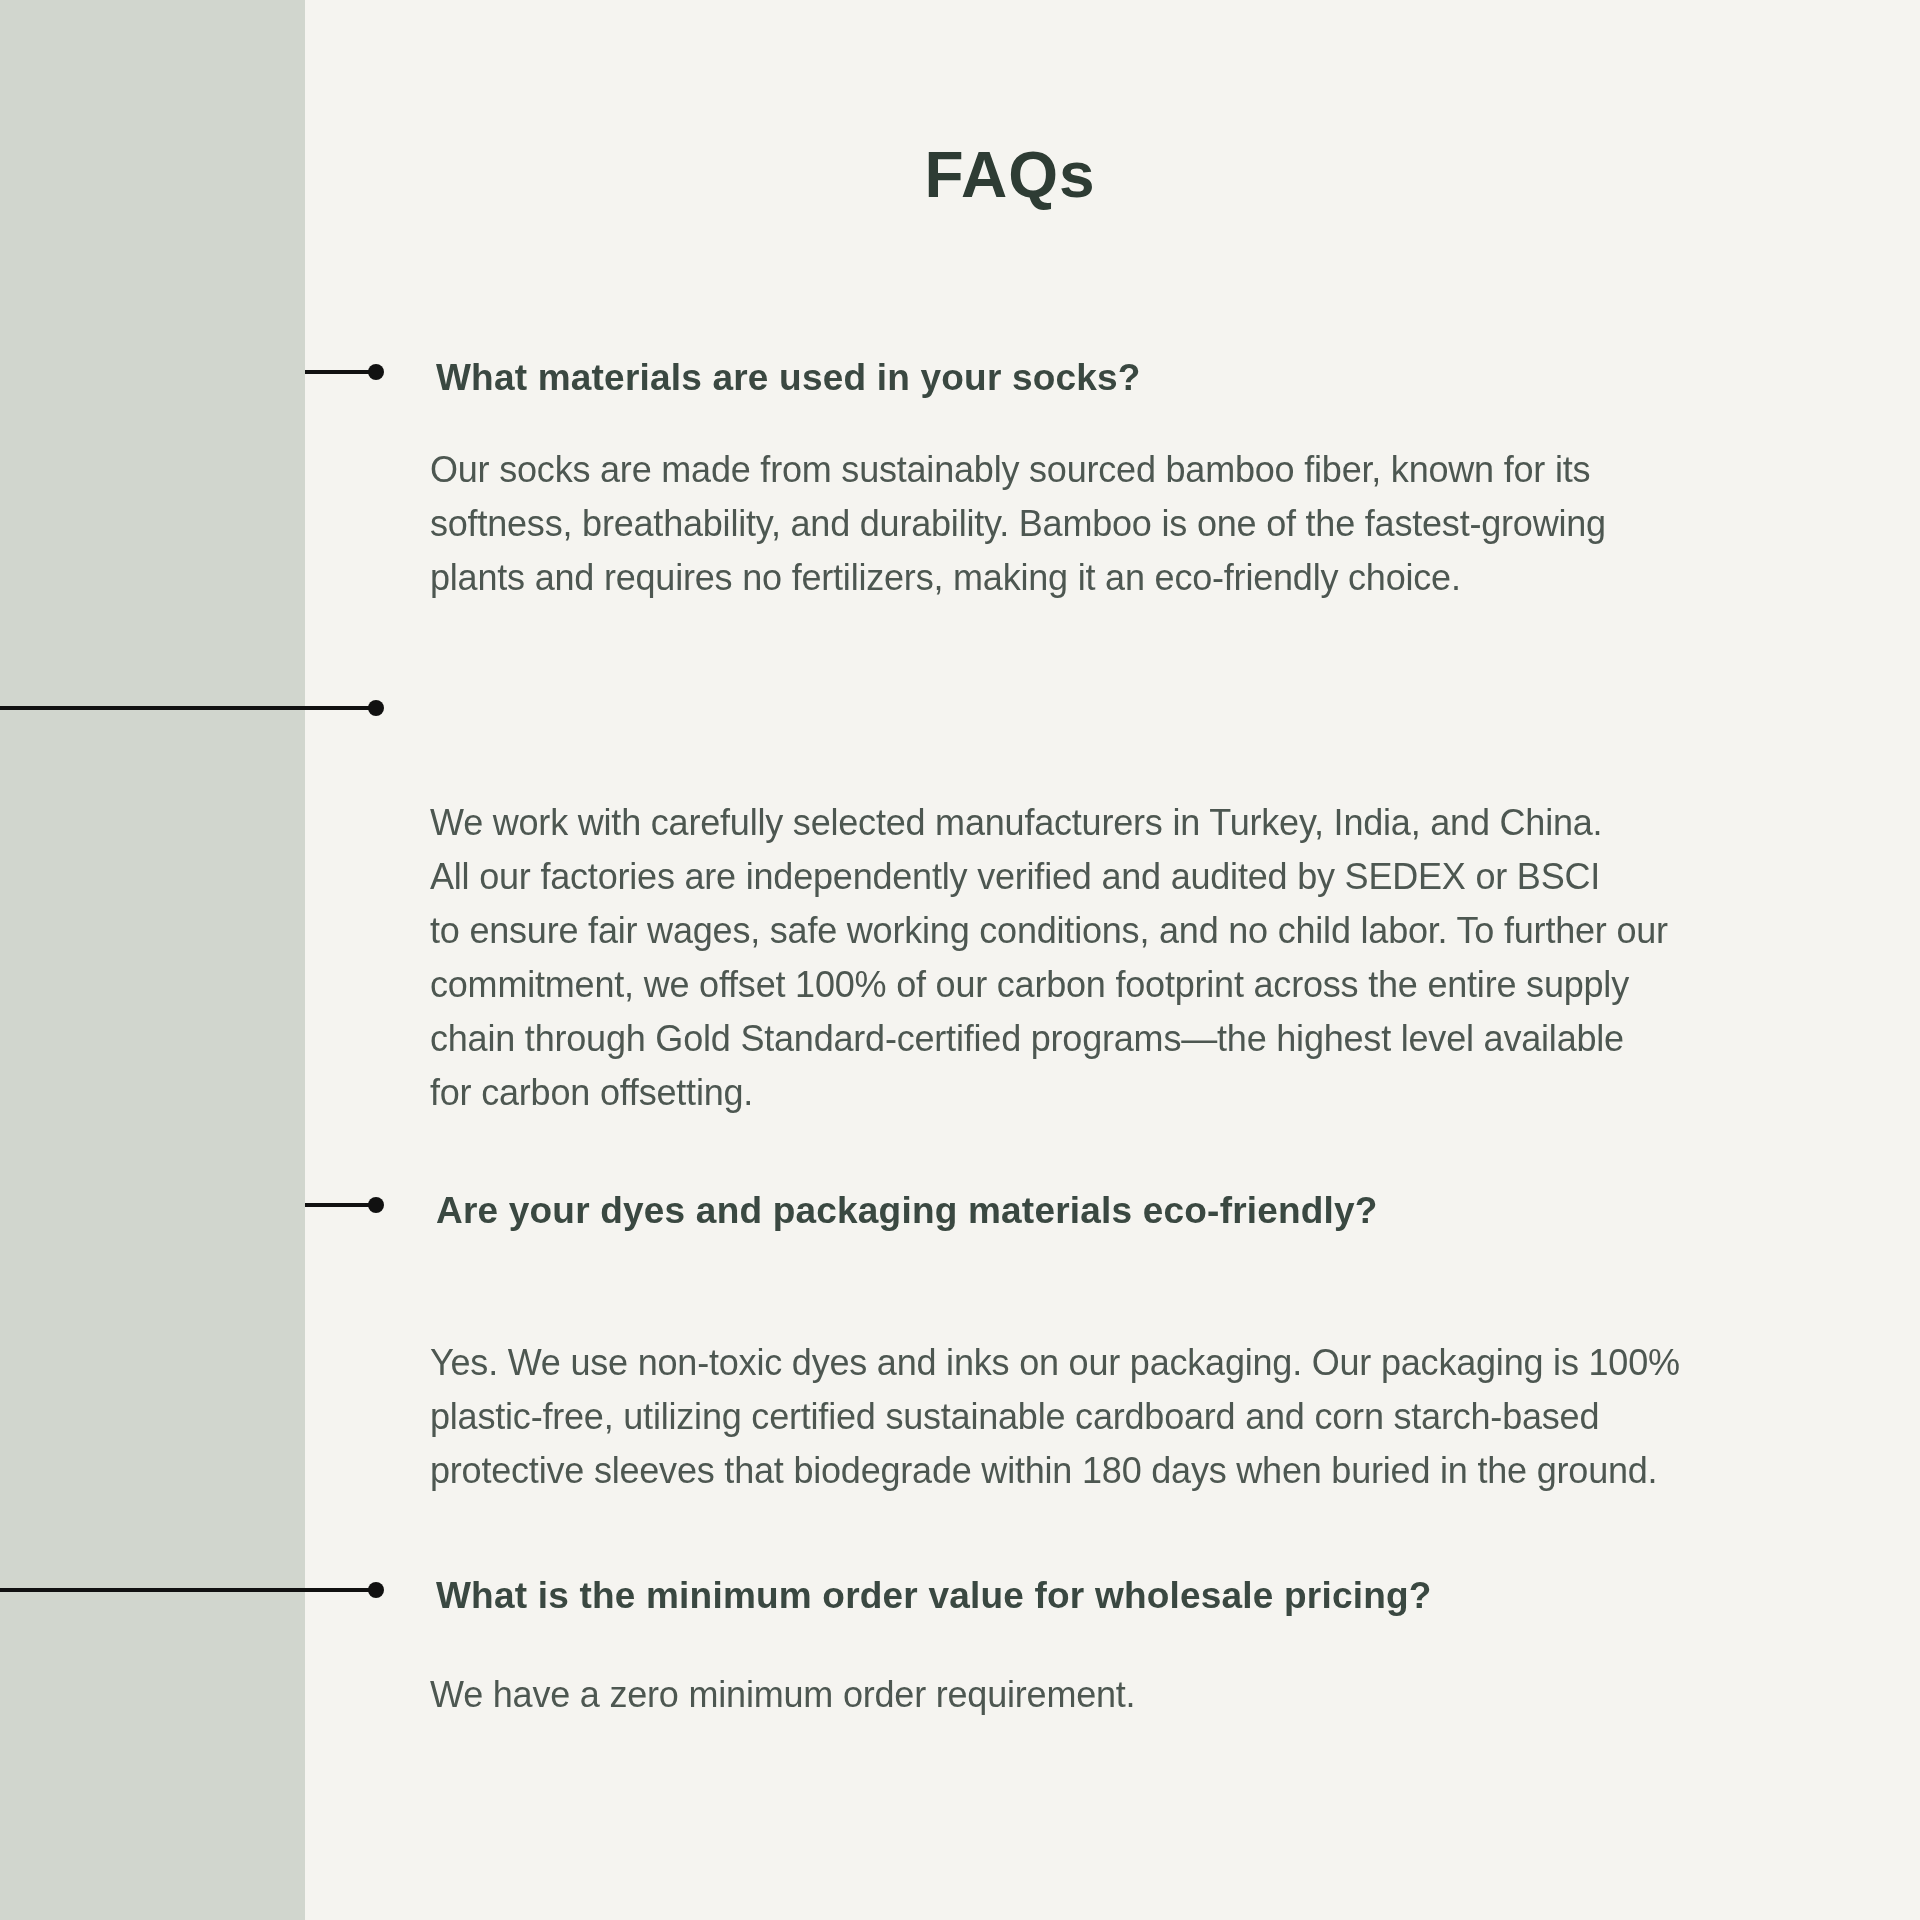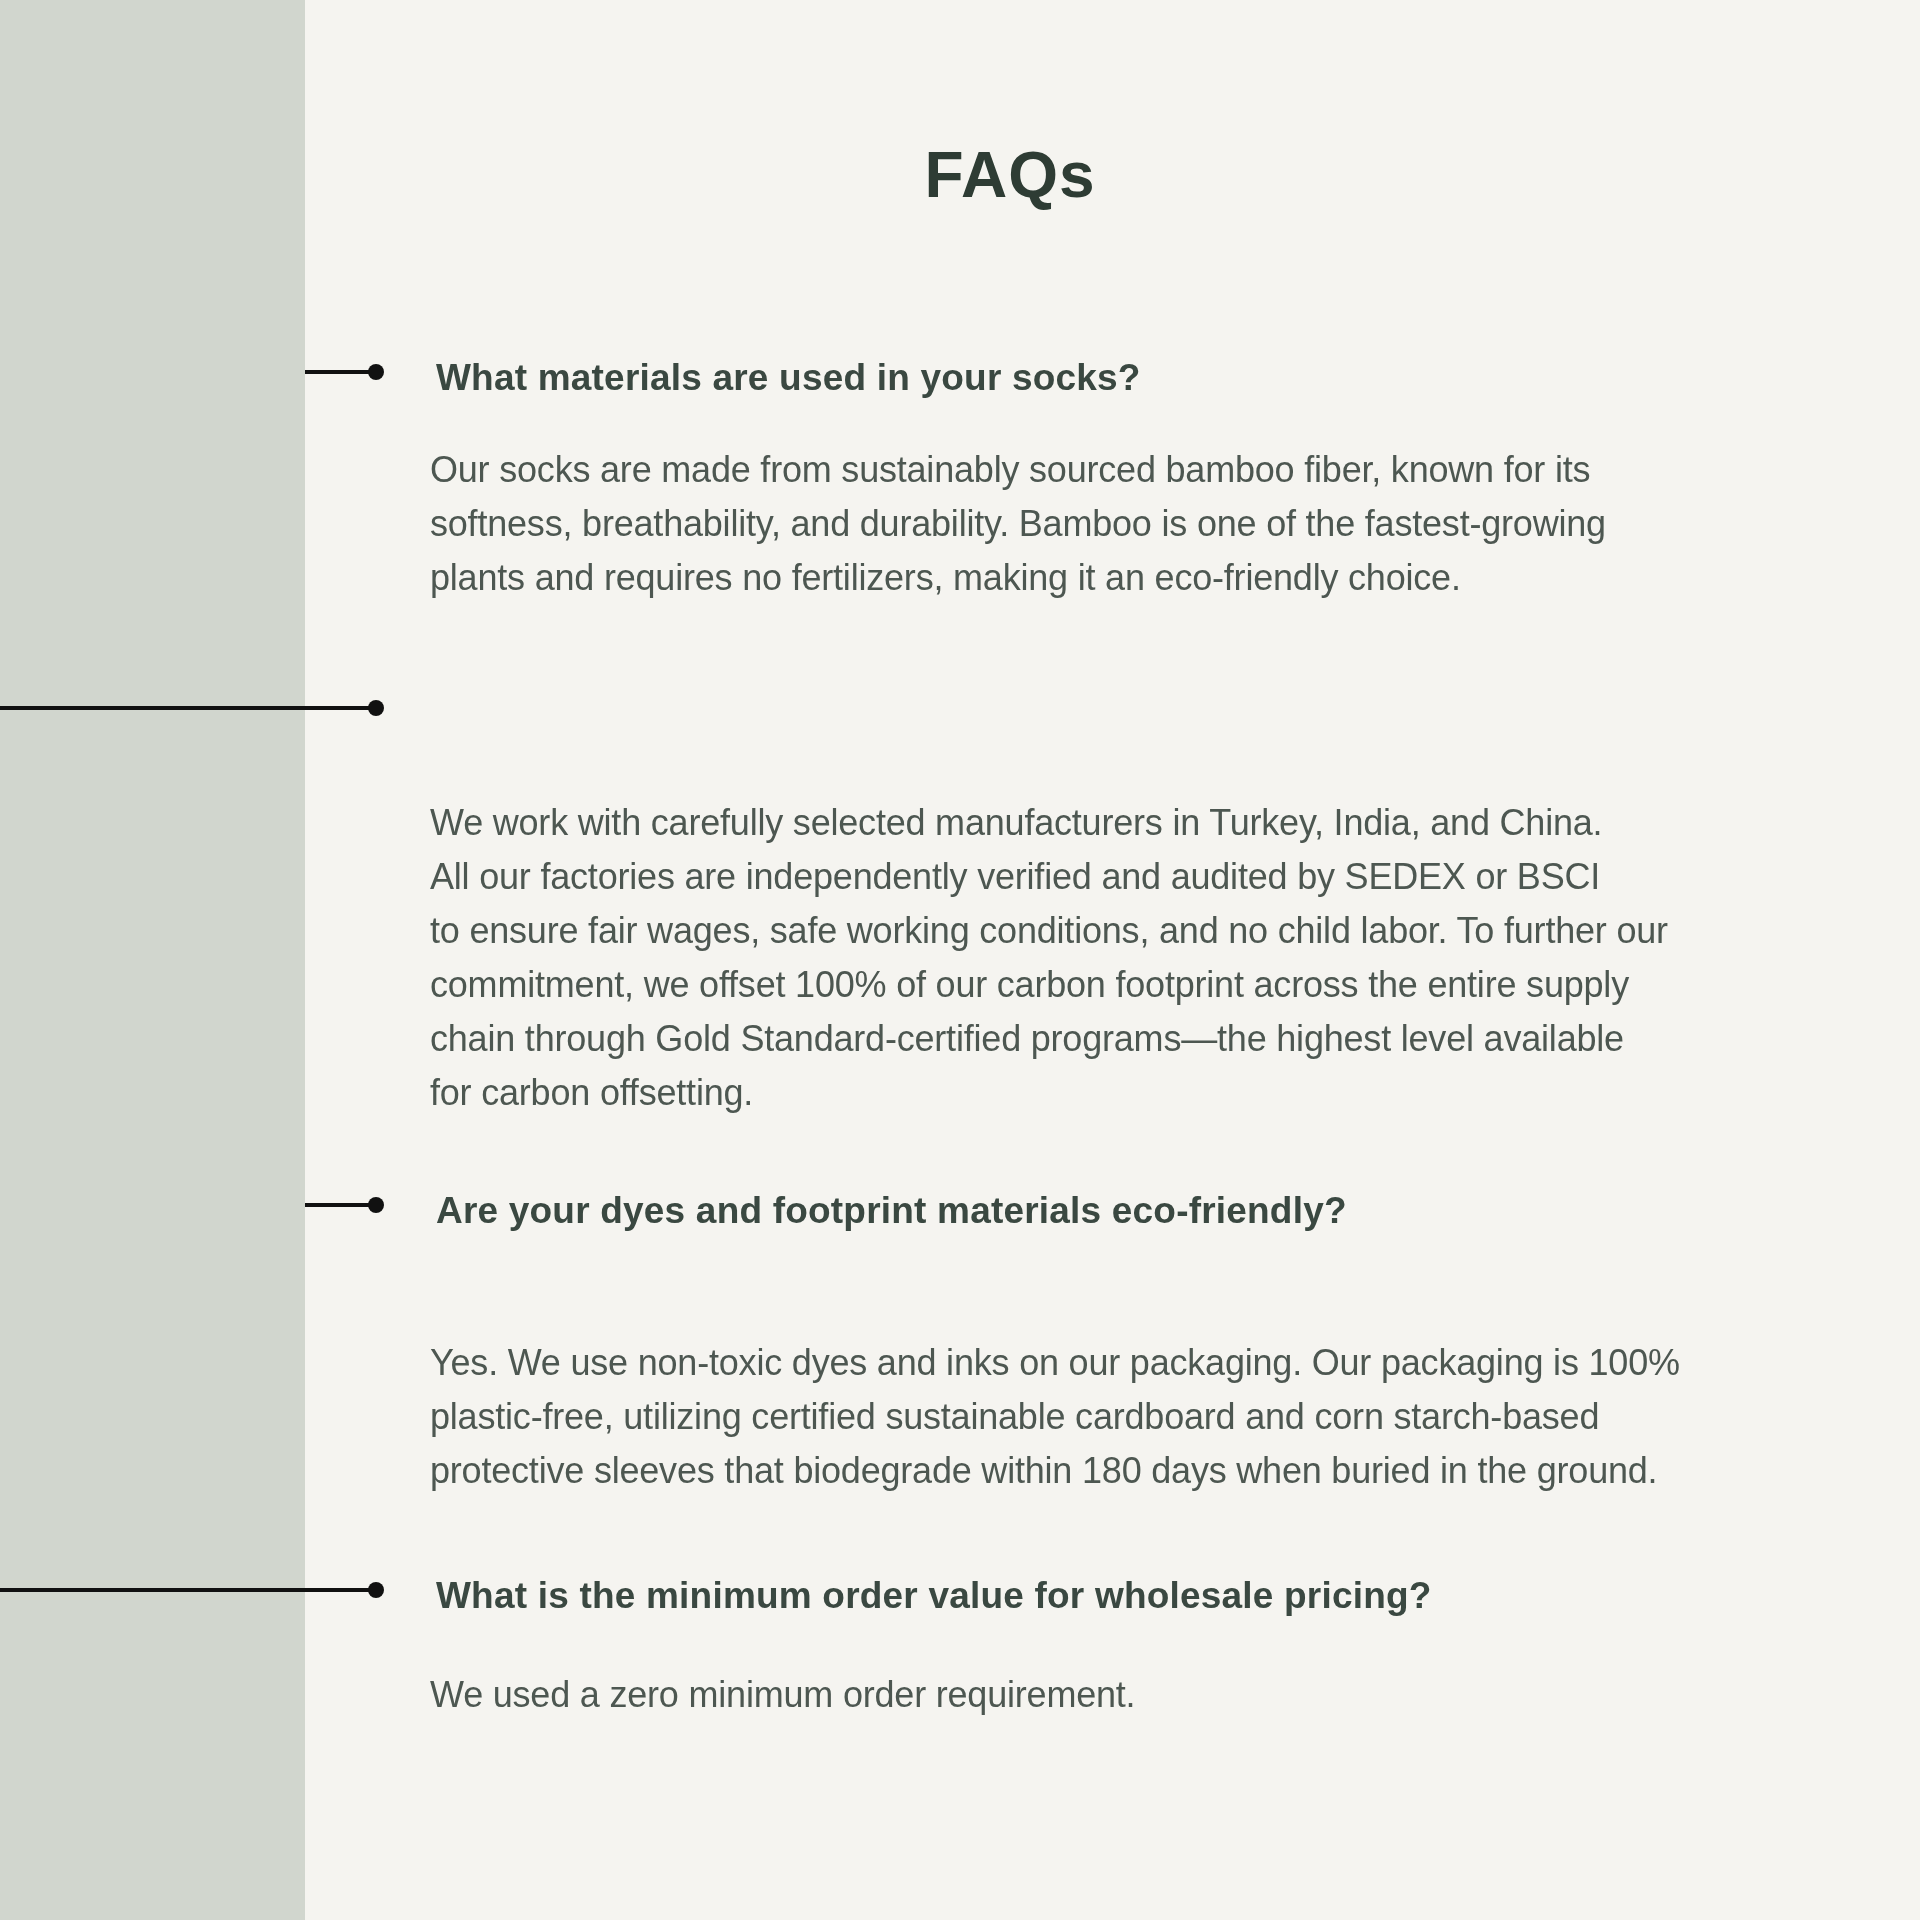--- a/index.html
+++ b/index.html
@@ -114,21 +114,21 @@
 softness, breathability, and durability. Bamboo is one of the fastest-growing
 plants and requires no fertilizers, making it an eco-friendly choice.</p>
 
   <p class="answer a2">We work with carefully selected manufacturers in Turkey, India, and China.
 All our factories are independently verified and audited by SEDEX or BSCI
 to ensure fair wages, safe working conditions, and no child labor. To further our
 commitment, we offset 100% of our carbon footprint across the entire supply
 chain through Gold Standard-certified programs—the highest level available
 for carbon offsetting.</p>
 
-  <h2 class="question q3">Are your dyes and footprint materials eco-friendly?</h2>
+  <h2 class="question q3">Are your dyes and packaging materials eco-friendly?</h2>
   <p class="answer a3">Yes. We use non-toxic dyes and inks on our packaging. Our packaging is 100%
 plastic-free, utilizing certified sustainable cardboard and corn starch-based
 protective sleeves that biodegrade within 180 days when buried in the ground.</p>
 
   <h2 class="question q4">What is the minimum order value for wholesale pricing?</h2>
-  <p class="answer a4">We used a zero minimum order requirement.</p>
+  <p class="answer a4">We have a zero minimum order requirement.</p>
 
 </div>
 
 </body></html>

